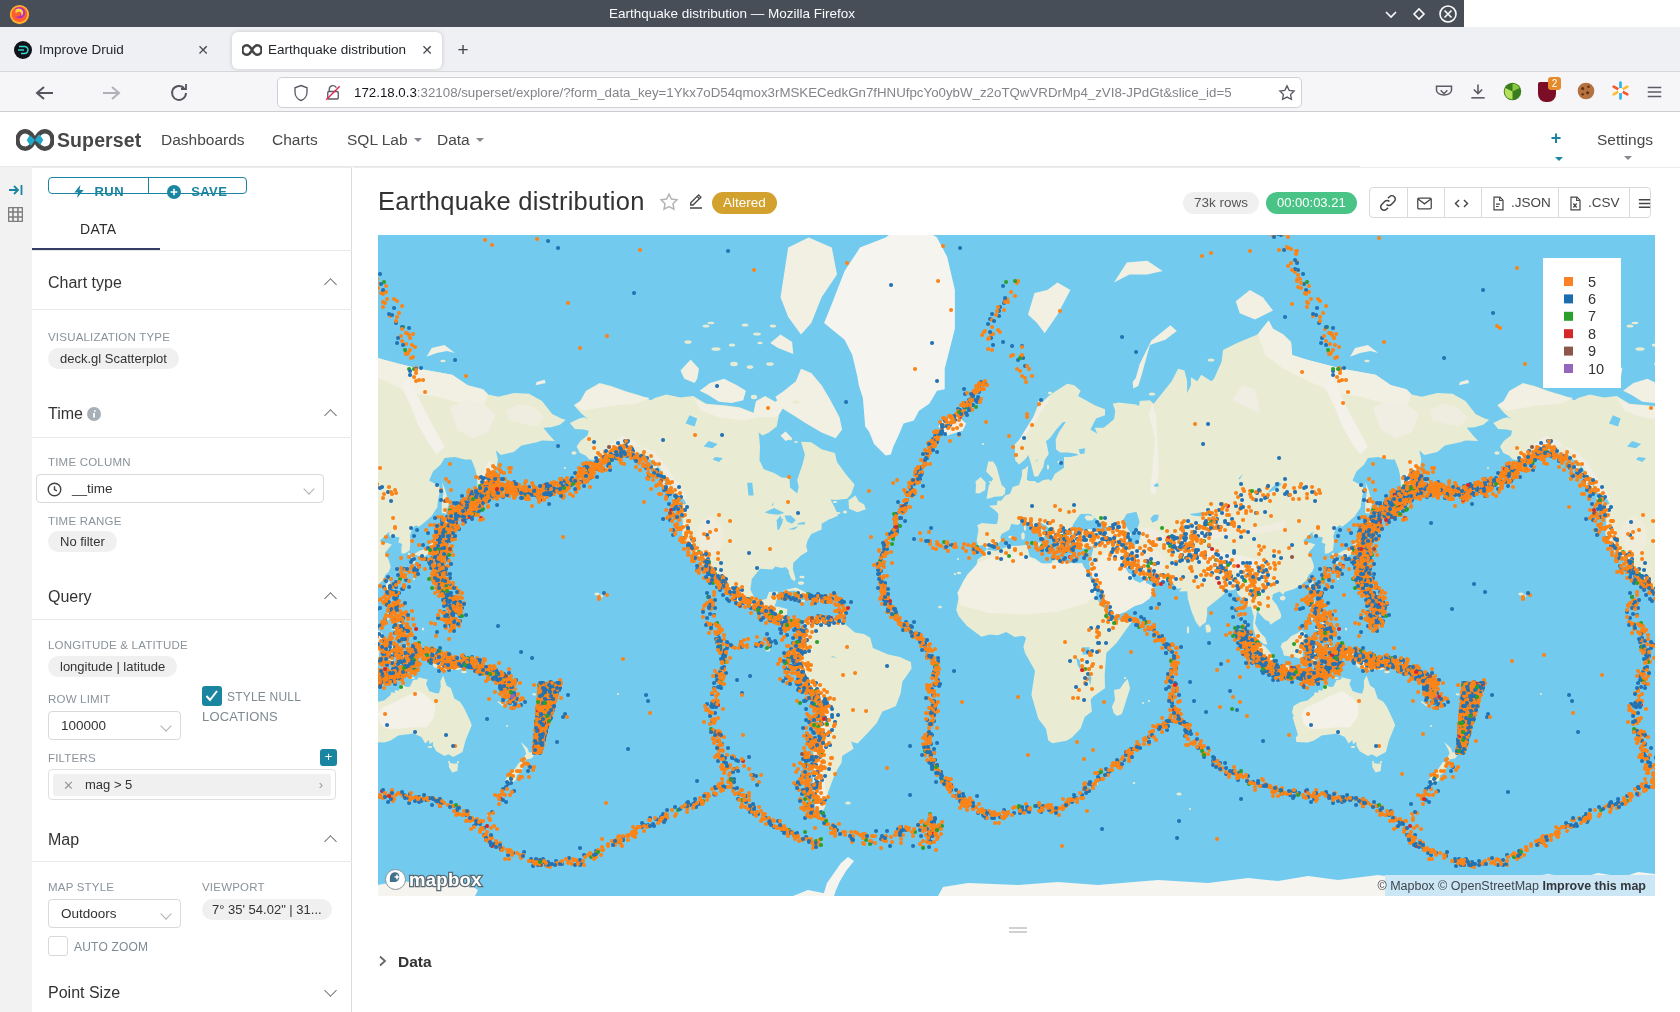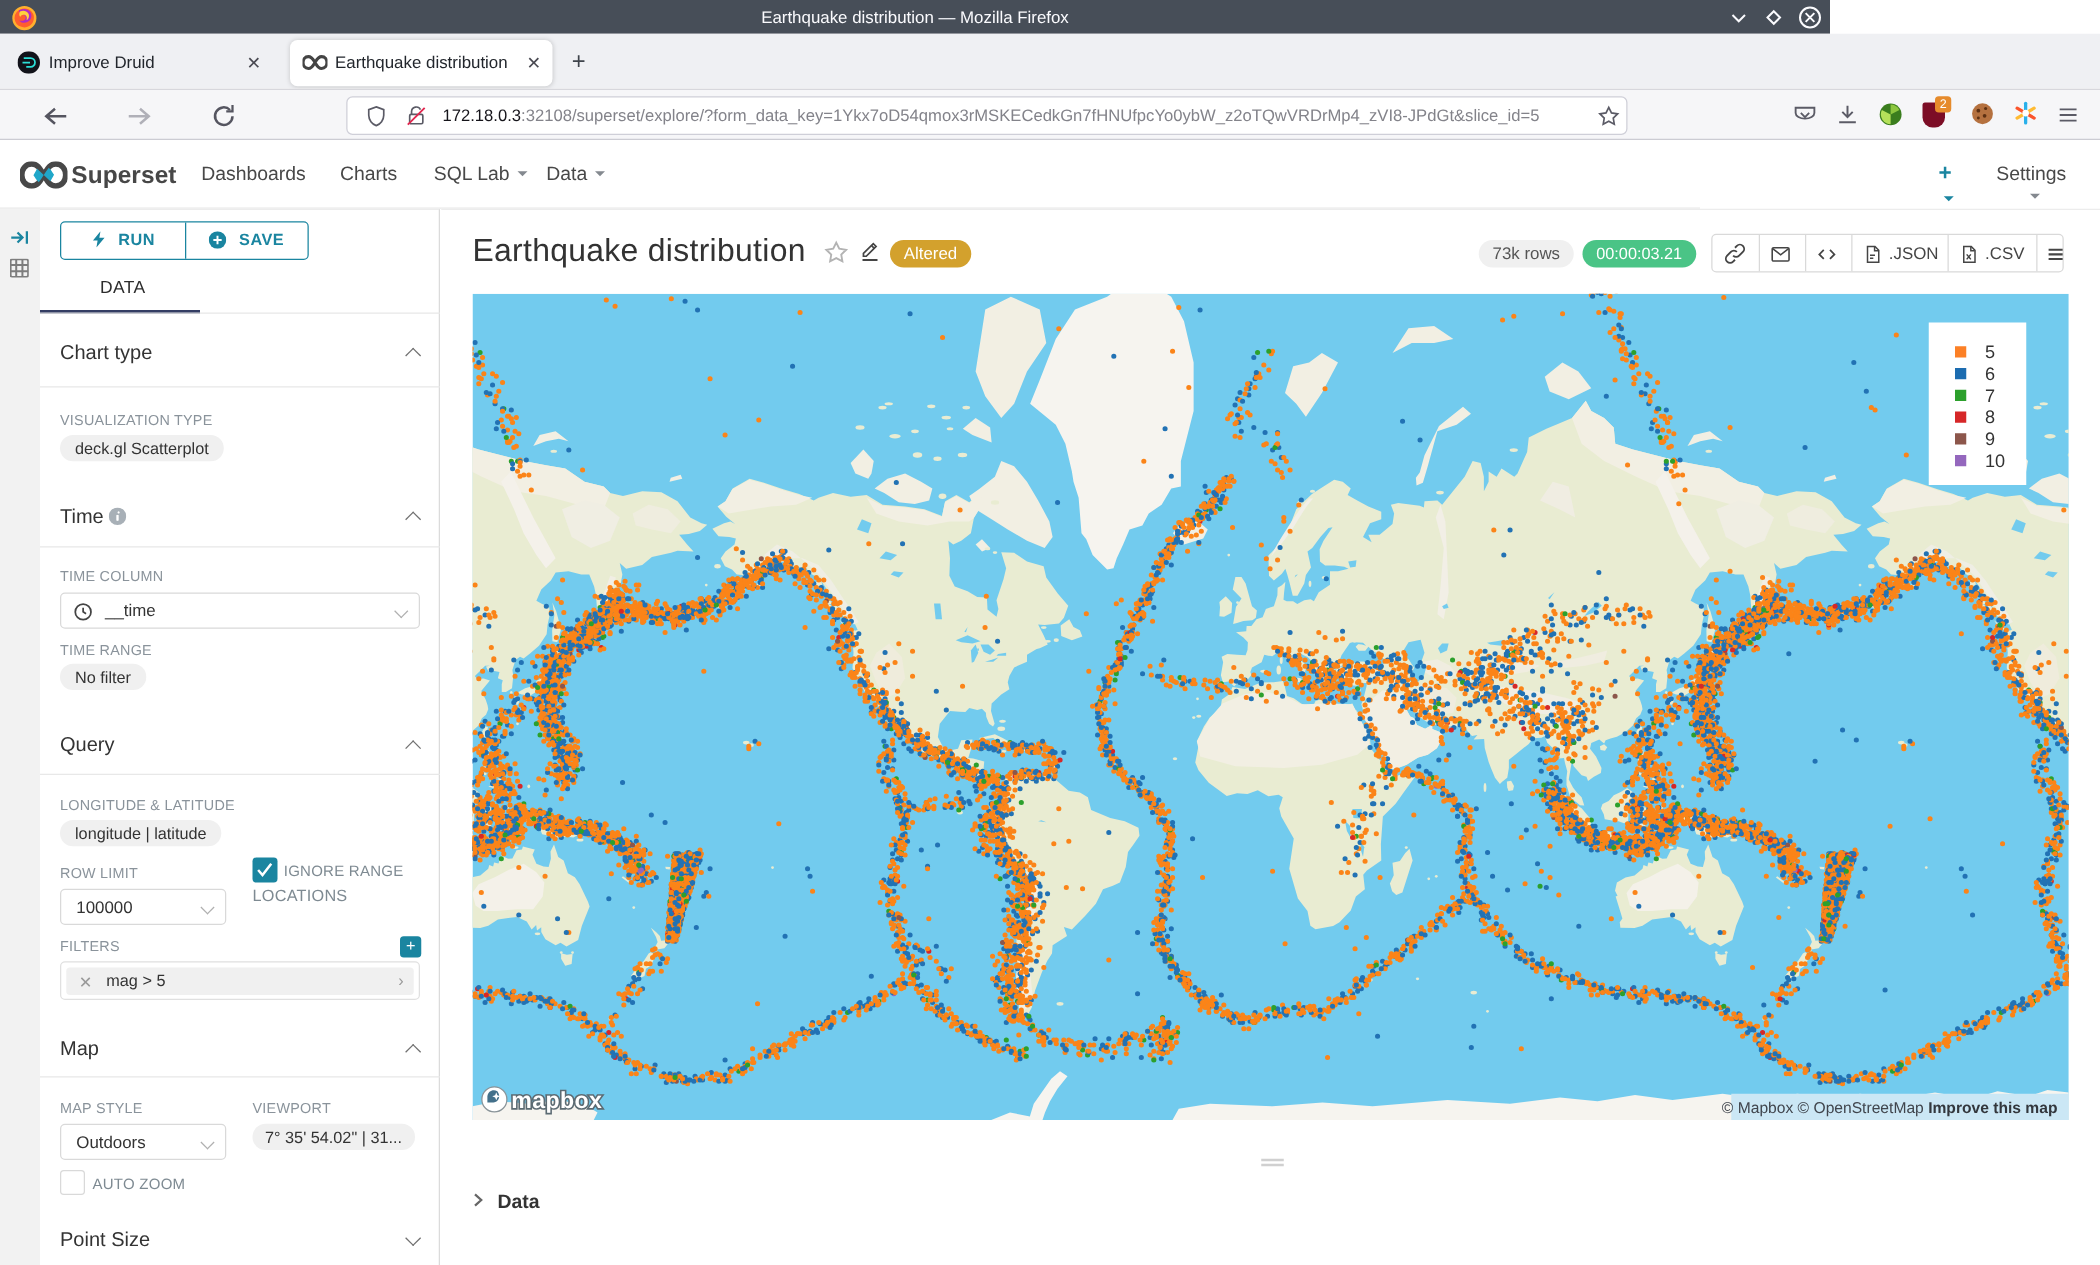--- a/index.html
+++ b/index.html
@@ -22,21 +22,21 @@
   #urlbox .urltext { position:absolute; left:76px; top:7px; font-size:13.3px; color:#83838a; white-space:nowrap; overflow:hidden; width:890px; }
   #urlbox .urltext b { color:#15141a; font-weight:normal; }
   
   #ssheader { position:absolute; left:0; top:112px; width:1360px; height:55px; background:#fff; border-bottom:1px solid #e8e8e8;text-align:center; }
   #ssheader .menu { position:absolute; top:19px; font-size:15.5px; color:#484848; }
   #sslogotext { position:absolute; left:57px; top:17px; font-size:19.5px; font-weight:bold; color:#474747; letter-spacing:.1px; }
   .caret { display:inline-block; width:0; height:0; border-left:4px solid transparent; border-right:4px solid transparent; border-top:4px solid #84898f; vertical-align:middle; margin-left:6px; margin-bottom:2px; }
   
   #rail { position:absolute; left:0; top:167px; width:32px; height:845px; background:#f2f2f2; }
   #panel { position:absolute; left:32px; top:167px; width:320px; height:845px; background:#fff; border-right:1px solid #dbdbdb; border-top:1px solid #ececec; }
-  .btngroup { position:absolute; left:16px; top:9px; width:199px; height:31px; border:1.6px solid #1a85a0; border-radius:4px; }
+  .btngroup { position:absolute; left:16px; top:9px; width:199px; height:17px; border:1.6px solid #1a85a0; border-radius:4px; }
   .btngroup .half { position:absolute; top:0; height:100%; width:50%; color:#1a85a0; font-size:13px; font-weight:bold; letter-spacing:.4px; text-align:center; line-height:28px; }
   .btngroup .half.r { right:0; border-left:1.6px solid #1a85a0; }
   #datatab { position:absolute; left:48px; top:53px; font-size:14px; color:#2c2c2c; letter-spacing:.3px; font-weight:500;}
   #tabline { position:absolute; left:0px; top:80px; width:128px; height:3px; background:#343e64; }
   #tabline2 { position:absolute; left:0px; top:82px; width:320px; height:1px; background:#e8e8e8; }
   .sechead { position:absolute; left:16px; font-size:16px; color:#333; }
   .secline { position:absolute; left:0; width:320px; height:1px; background:#e8e8e8; }
   .chev { position:absolute; width:9px; height:9px; border-left:1.6px solid #707070; border-top:1.6px solid #707070; }
   .chev.up { transform:rotate(45deg); }
   .chev.down { transform:rotate(225deg); }
@@ -189,42 +189,42 @@
 <div class="lbl" style="left:16px;top:163px;">VISUALIZATION TYPE</div>
 <div class="pill" style="left:16px;top:180px;">deck.gl Scatterplot</div>
 <div class="sechead" style="top:237px;">Time <svg style="vertical-align:-2px" width="14" height="14" viewBox="0 0 16 16">
         <circle cx="8" cy="8" r="8" fill="#a8b0b7"></circle>
         <path d="M8 4.6a1 1 0 1 0 0-.1M7.2 7h1.6v5H7.2z" fill="#fff"></path>
         <rect x="7.1" y="6.8" width="1.8" height="5" fill="#fff"></rect>
       </svg></div>
 <div class="chev up" style="right:16px;top:243px;"></div>
 <div class="secline" style="top:269px;"></div>
 <div class="lbl" style="left:16px;top:288px;">TIME COLUMN</div>
-<div class="selbox" style="left:16px;top:306px;width:288px;">
+<div class="selbox" style="left:4px;top:306px;width:288px;">
   <svg style="position:absolute;left:10px;top:7px" width="15" height="15" viewBox="0 0 16 16" fill="none" stroke="#444" stroke-width="1.5">
         <circle cx="8" cy="8" r="6.7"></circle>
         <path d="M8 4.5V8l2.5 1.5"></path>
       </svg>
   <span style="position:absolute;left:35px;top:6px;">__time</span>
   <div class="selchev"></div>
 </div>
 <div class="lbl" style="left:16px;top:347px;">TIME RANGE</div>
 <div class="pill" style="left:16px;top:363px;">No filter</div>
 <div class="sechead" style="top:420px;">Query</div>
     <div class="chev up" style="right:16px;top:426px;"></div>
 <div class="secline" style="top:451px;"></div>
 <div class="lbl" style="left:16px;top:471px;">LONGITUDE &amp; LATITUDE</div>
 <div class="pill" style="left:16px;top:488px;">longitude | latitude</div>
 <div class="lbl" style="left:16px;top:525px;">ROW LIMIT</div>
 <div style="position:absolute;left:170px;top:518px;width:20px;height:20px;background:#1a85a0;border-radius:3px;">
   <svg style="position:absolute;left:3px;top:4px" width="14" height="12" viewBox="0 0 14 12" fill="none" stroke="#fff" stroke-width="2">
         <path d="M1.5 6l3.5 4 7-9"></path>
       </svg>
 </div>
-<div class="lbl" style="left:195px;top:522px;font-size:12px;color:#7e8a92;">IGNORE RANGE</div>
+<div class="lbl" style="left:195px;top:522px;font-size:12px;color:#7e8a92;">STYLE NULL</div>
 <div class="lbl" style="left:170px;top:541px;font-size:13px;color:#7e8a92;">LOCATIONS</div>
 <div class="selbox" style="left:16px;top:543px;width:133px;">
       <span style="position:absolute;left:12px;top:6px;">100000</span>
       <div class="selchev"></div>
     </div>
 <div class="lbl" style="left:16px;top:584px;">FILTERS</div>
 <div style="position:absolute;left:288px;top:581px;width:17px;height:17px;background:#1a85a0;border-radius:3px;color:#fff;font-size:13px;text-align:center;line-height:16px;">+</div>
 <div style="position:absolute;left:16px;top:601px;width:288px;height:31px;border:1px solid #e0e0e0;border-radius:4px;background:#fff;">
   <div style="position:absolute;left:4px;top:4px;right:4px;height:22px;background:#f0f0f0;border-radius:3px;">
     <span style="position:absolute;left:10px;top:4px;color:#9a9a9a;font-size:13px;">✕</span>

